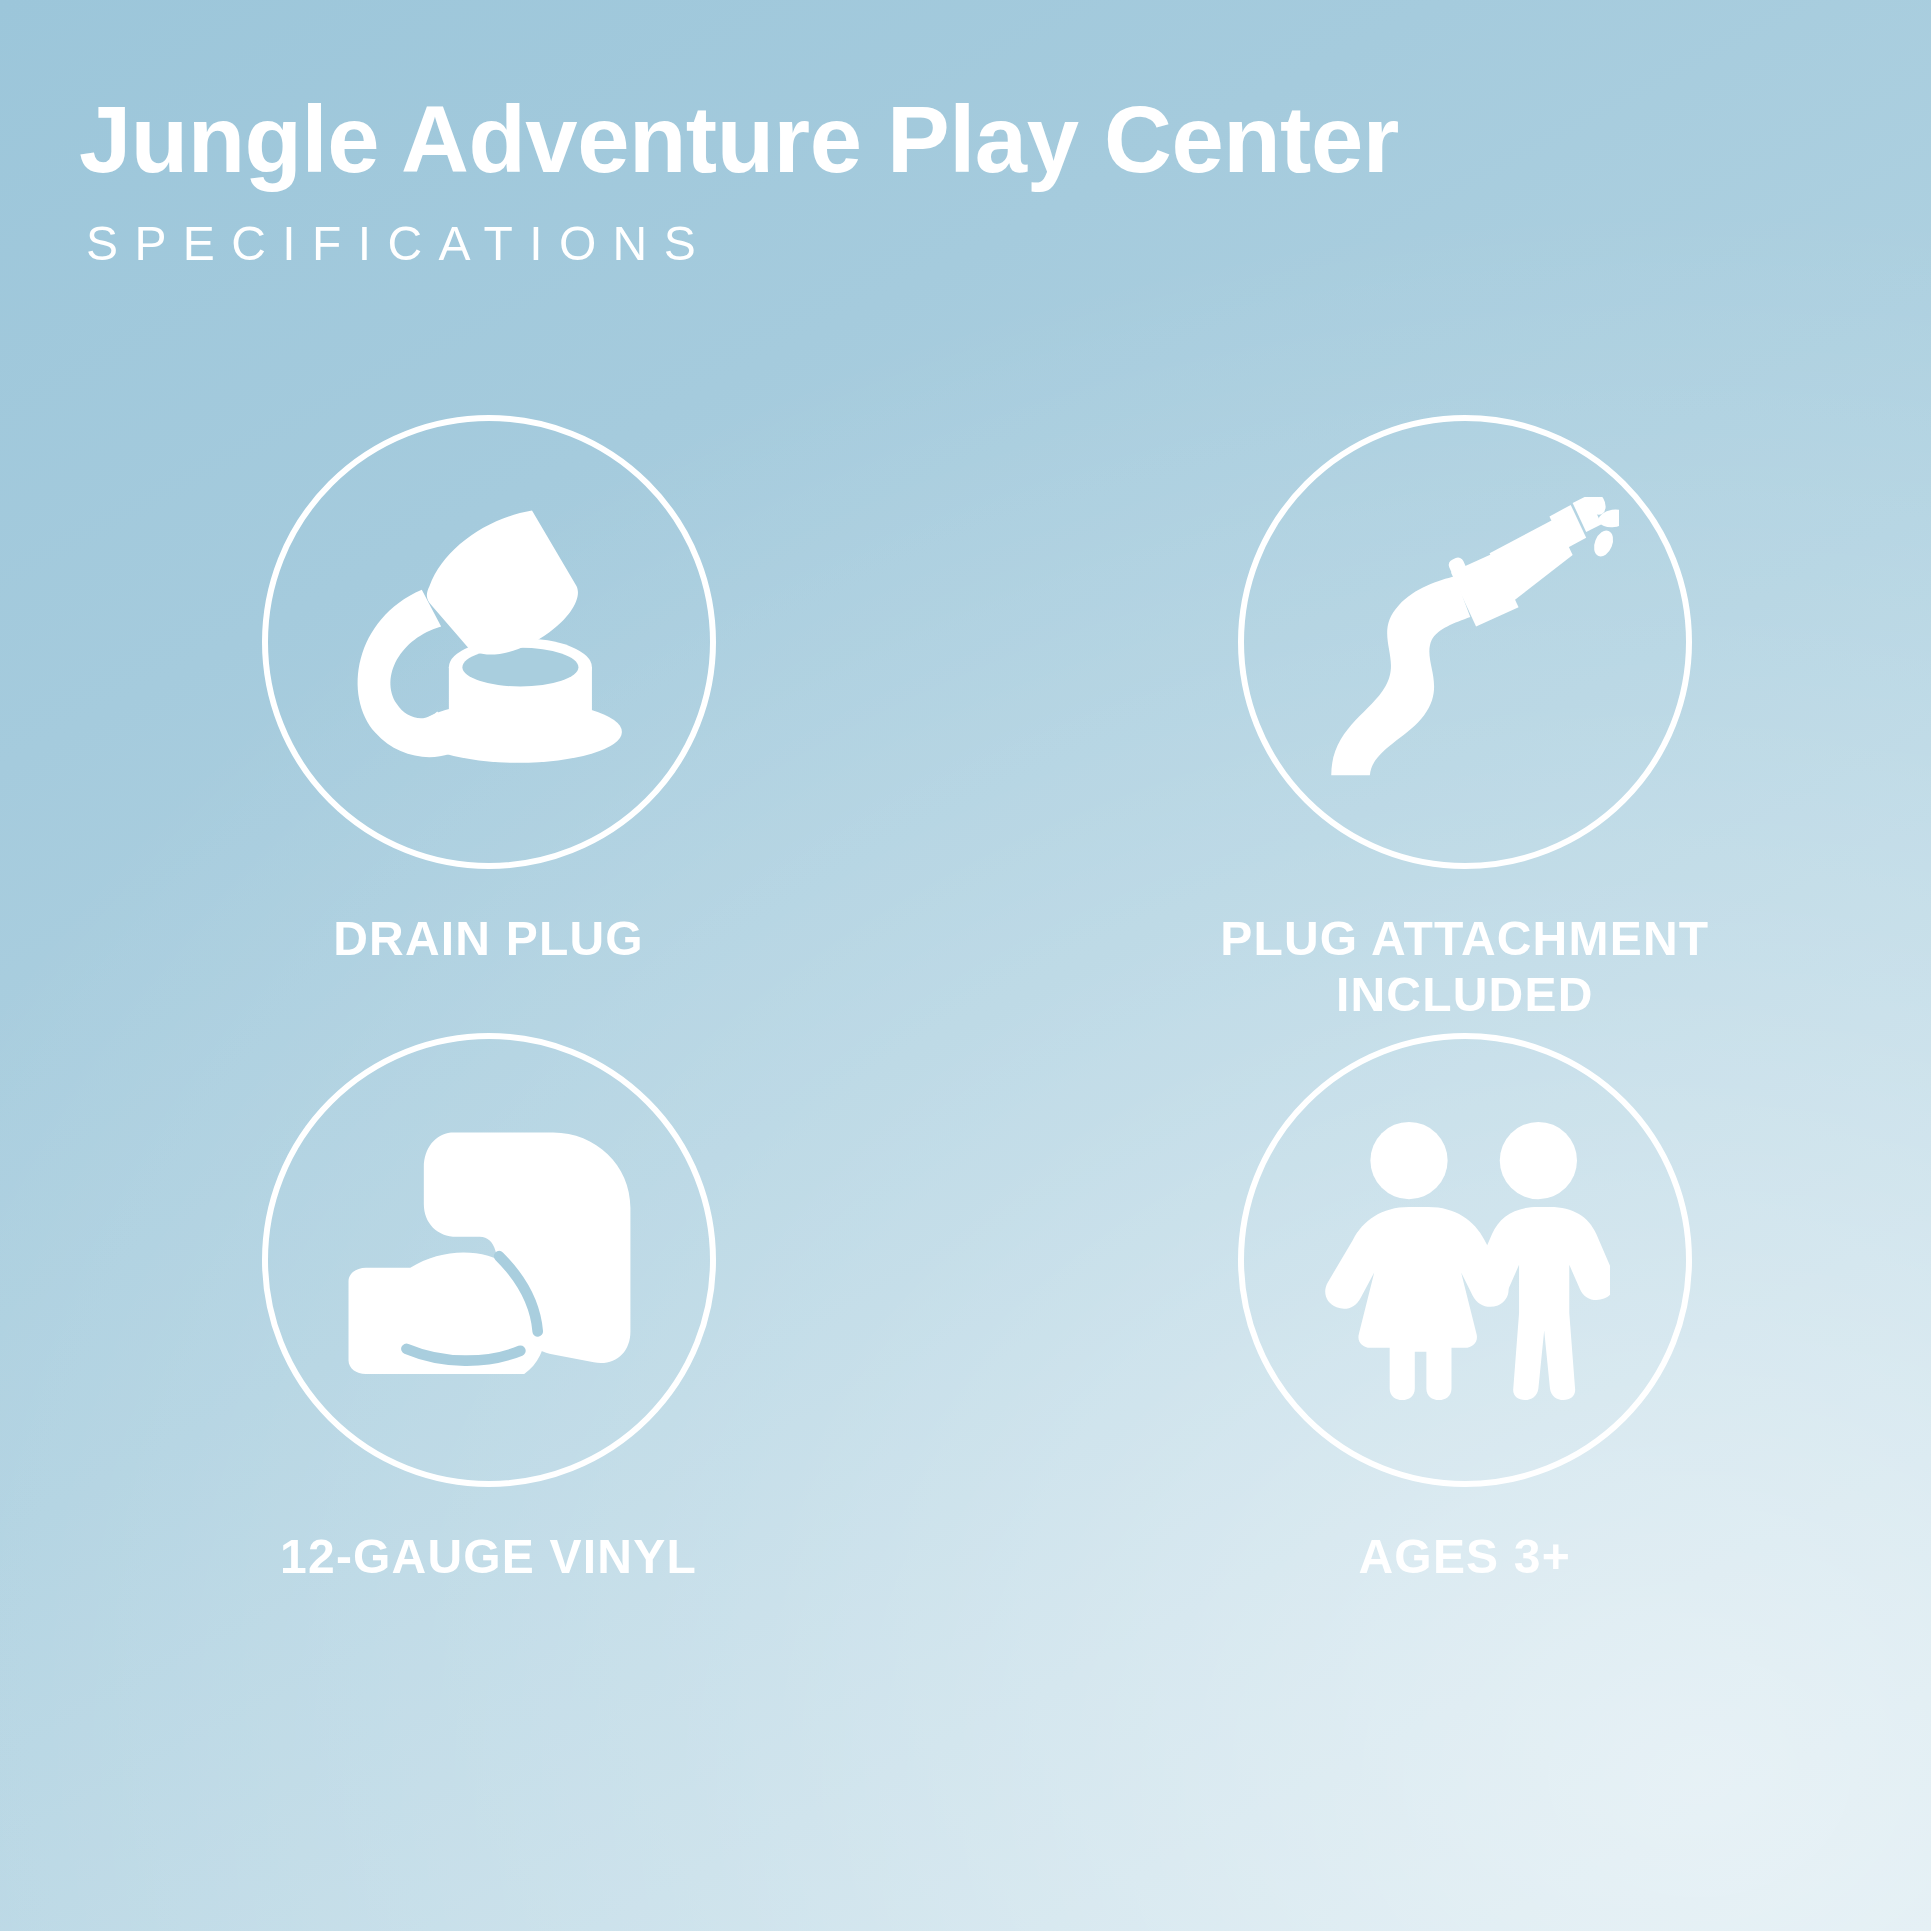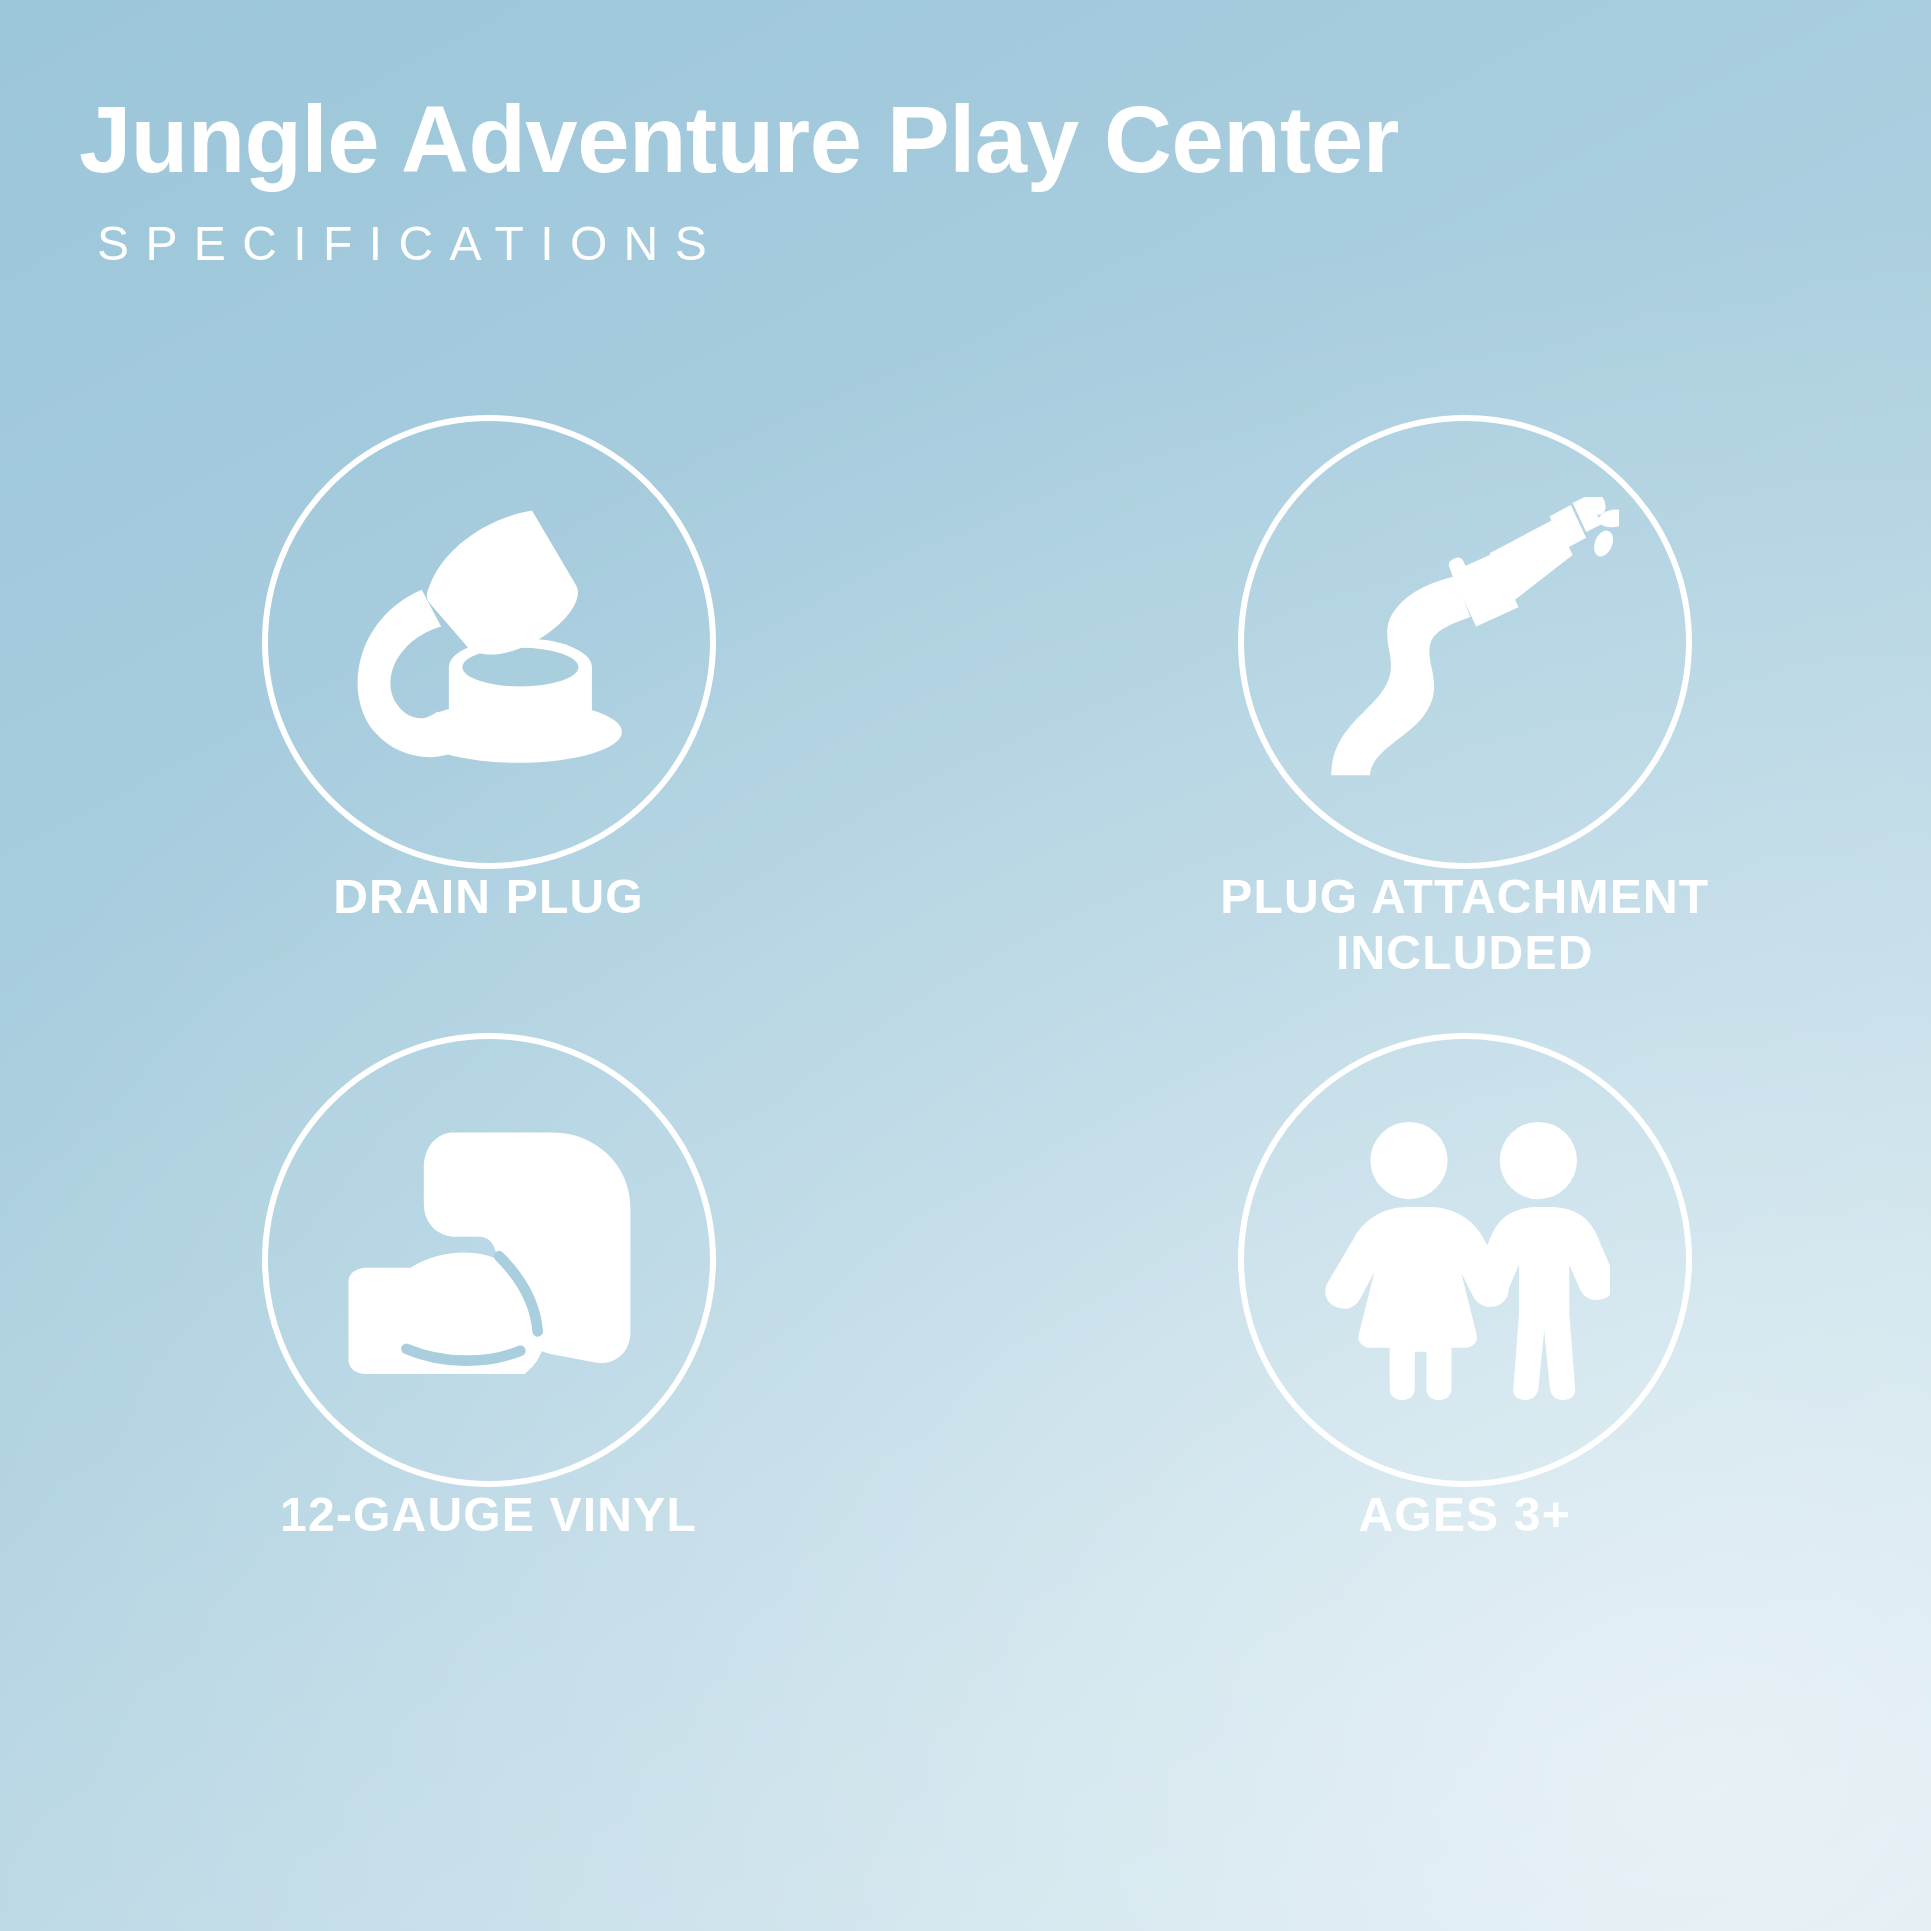--- a/index.html
+++ b/index.html
@@ -35,21 +35,21 @@
   .title {
     font-size: 94px;
     line-height: 1.0;
     font-weight: 700;
     color: #ffffff;
     letter-spacing: -0.5px;
     margin: 0;
     white-space: nowrap;
   }
   .subtitle {
-    margin: 33px 0 0 18px;
+    margin: 33px 0 0 7px;
     font-size: 48px;
     font-weight: 300;
     color: #ffffff;
     letter-spacing: 16.4px;
     line-height: 1.0;
   }
 
   
   .grid {
     position: absolute;
@@ -77,20 +77,21 @@
     border: 6.8px solid #ffffff;
     box-sizing: border-box;
     display: flex;
     align-items: center;
     justify-content: center;
     flex: none;
   }
   .badge svg { display: block; }
 
   .caption {
+    margin-top: 42px;
     font-size: 48px;
     font-weight: 700;
     color: #ffffff;
     letter-spacing: 1.2px;
     text-align: center;
     line-height: 1.17;
     max-width: 637px;
     white-space: pre-line;
   }
 </style>

